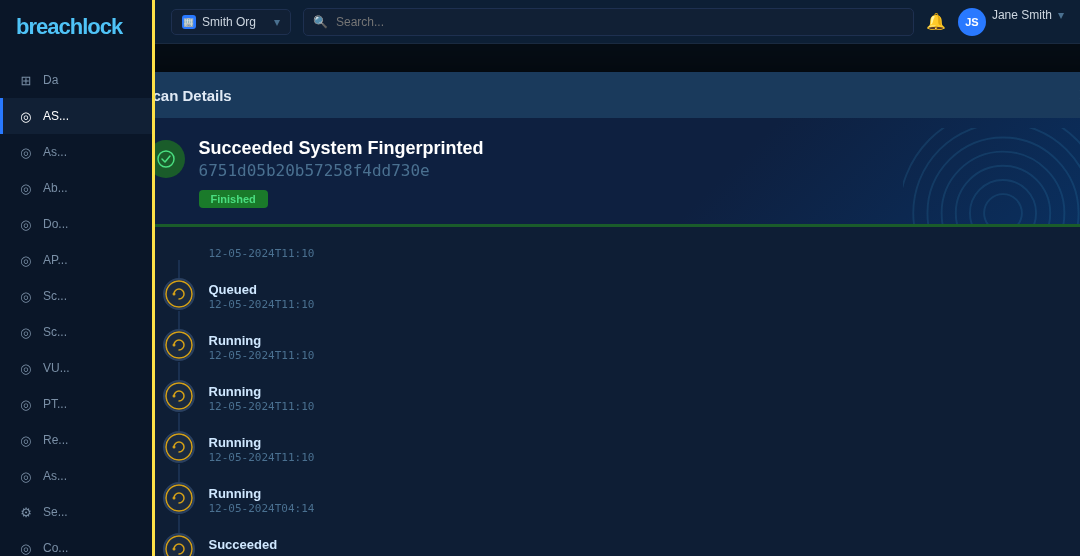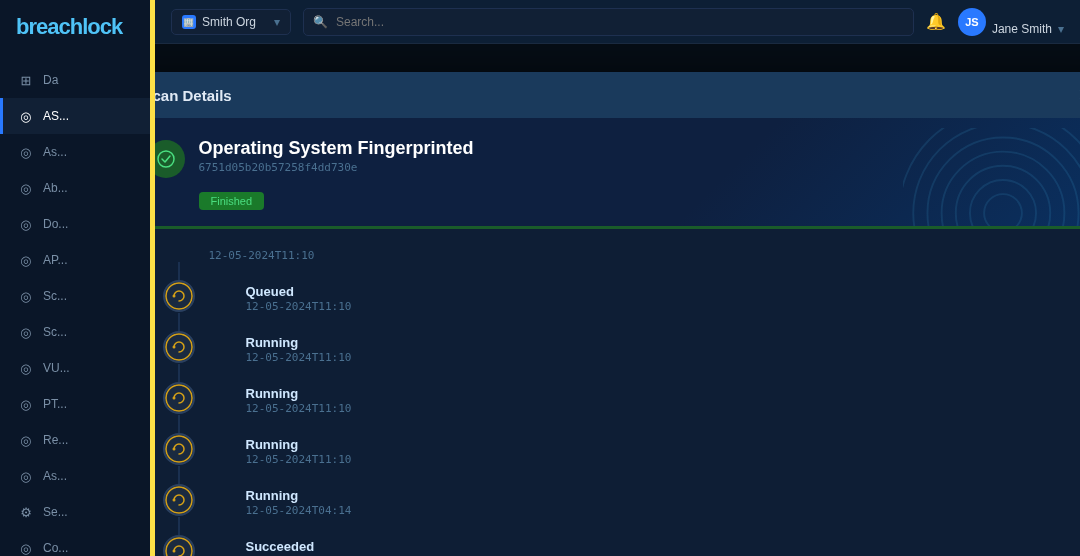--- a/index.html
+++ b/index.html
@@ -13,21 +13,21 @@
       position: relative;
     }
 
     
     .sidebar {
       position: absolute;
       left: 0; top: 0;
       width: 155px;
       height: 556px;
       background: #0a1628;
-      border-right: 5px solid #fde047;
+      border-right: 3px solid #fde047;
       display: flex;
       flex-direction: column;
     }
     .sidebar-logo {
       padding: 14px 16px;
       font-size: 22px;
       font-weight: bold;
       color: #fff;
       letter-spacing: -1px;
     }
@@ -125,21 +125,21 @@
     .bell-btn {
       background: none;
       border: none;
       color: #7a8fa6;
       font-size: 16px;
       cursor: pointer;
       position: relative;
     }
     .user-btn {
       display: flex;
-      align-items: flex-end;
+      align-items: flex-start;
       gap: 6px;
       background: none;
       border: none;
       color: #cdd6e0;
       font-size: 12px;
       cursor: pointer;
     }
     .avatar {
       width: 28px;
       height: 28px;
@@ -238,31 +238,31 @@
       font-weight: 700;
       color: #fff;
       margin-bottom: 2px;
     }
     .scan-info .scan-type {
       font-size: 12px;
       color: #7ab0d0;
       margin-bottom: 2px;
     }
     .scan-info .scan-hash {
-      font-size: 11px;
+      font-size: 16px;
       color: #4a7090;
       font-family: monospace;
     }
     .status-badge {
       display: inline-block;
-      margin-top: 18px;
+      margin-top: 10px;
       background: #1a7a2a;
       color: #4ade80;
       font-size: 11px;
-      font-weight: 400;
+      font-weight: 700;
       padding: 3px 12px;
       border-radius: 4px;
     }
 
     
     .modal-body {
       padding: 8px 0 8px 40px;
       max-height: 340px;
       overflow-y: auto;
       background: #0e1e35;
@@ -285,21 +285,20 @@
       align-items: center;
       justify-content: center;
       font-size: 14px;
       flex-shrink: 0;
       overflow: hidden;
     }
 
     .timeline-content {
       padding-left: 14px;
       padding-top: 4px;
-      margin-left: 37px;
     }
     .timeline-status {
       font-size: 13px;
       font-weight: 600;
       color: #d0e8ff;
       margin-bottom: 1px;
     }
     .timeline-time {
       font-size: 11px;
       color: #4a7090;
@@ -439,21 +438,21 @@
       </svg>
 
       <div class="scan-title-row">
         <div class="scan-icon-circle">
           <svg width="20" height="20" viewBox="0 0 20 20" fill="none">
               <circle cx="10" cy="10" r="8" stroke="#4ade80" stroke-width="1.5"></circle>
               <path d="M6 10 L9 13 L14 7" stroke="#4ade80" stroke-width="1.5" stroke-linecap="round" stroke-linejoin="round"></path>
             </svg>
         </div>
         <div class="scan-info">
-          <h2>Operating System Fingerprinted</h2>
+          <h2>Succeeded System Fingerprinted</h2>
           <div class="scan-hash">6751d05b20b57258f4dd730e</div>
           <div class="status-badge">Finished</div>
         </div>
       </div>
     </div>
 
     <div class="modal-body">
       <div class="timeline">
 
         <div style="display:flex;align-items:center;padding:4px 0 0 0;">

